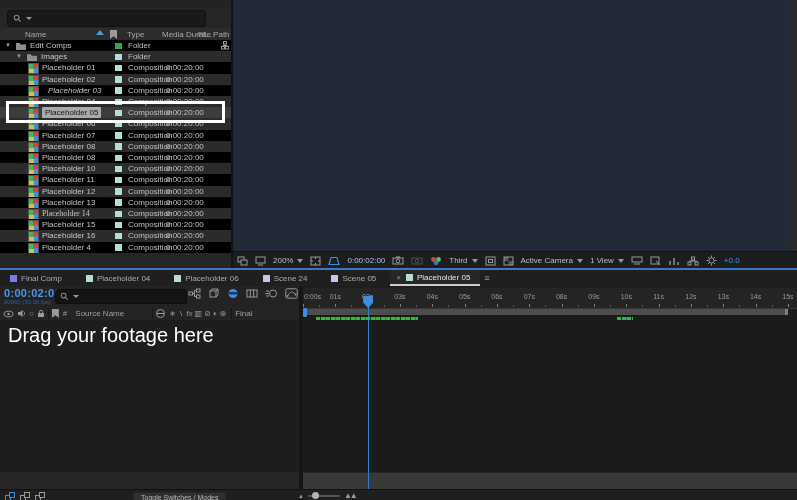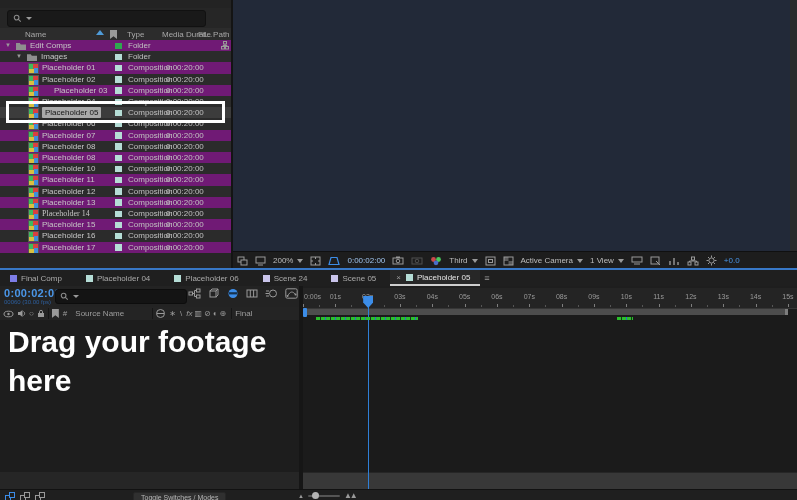--- a/index.html
+++ b/index.html
@@ -12,21 +12,21 @@
   #project-panel{position:absolute;left:0;top:0;width:231px;height:268px;background:#262626;border-right:2px solid #141414}
   #pp-top{position:absolute;left:0;top:0;width:231px;height:8px;background:#232323}
   #pp-search{position:absolute;left:7px;top:10px;width:192px;height:15px;background:#191919;border:1px solid #111;
              border-radius:3px;display:flex;align-items:center;padding-left:5px;gap:2px}
   #pp-header{position:absolute;left:0;top:28px;width:231px;height:12px;background:#2c2c2c;border-bottom:1px solid #1c1c1c;color:#a8a8a8}
   #pp-header span{position:absolute;top:2px}
   .sorttri{width:0;height:0;border-left:4px solid transparent;border-right:4px solid transparent;border-bottom:5px solid #4f9bd8;position:absolute;left:96px;top:4px}
   .tagico{width:7px;height:9px;background:#9a9a9a;clip-path:polygon(0 0,100% 0,100% 100%,50% 70%,0 100%);position:absolute;left:110px;top:1px}
   #project-rows{position:absolute;left:0;top:40px;width:231px;height:213px;overflow:hidden}
   .prow{position:absolute;left:0;width:231px;height:11.2px;line-height:11.2px}
-  .prow.even{background:#701a75}.prow.odd{background:#2b2b2b}
+  .prow.even{background:#000000}.prow.odd{background:#2b2b2b}
   .prow.sel{background:#3c3c3c}
   .prow span{position:absolute;top:0}
   .twirl{font-size:6px;color:#9a9a9a}
   .foldico{width:10px;height:8px;top:2px!important;background:#8f8f8f;clip-path:polygon(0 12%,38% 12%,48% 32%,100% 32%,100% 100%,0 100%)}
   .compico{width:9px;height:9px;top:1px!important;border:1px solid #555;
            background:conic-gradient(#d94040 0 90deg,#3f8fd9 90deg 180deg,#d9c040 180deg 270deg,#3fba5e 270deg 360deg)}
   .rname{color:#c6c6c6;white-space:nowrap}
   .selname{background:#a9a9a9;color:#141414;padding:0 3px;border-radius:1px}
   .rswatch{left:115px;top:2.5px!important;width:6.5px;height:6.5px}
   .rtype{left:128px;color:#c0c0c0}
@@ -90,21 +90,21 @@
   .bico::before{content:"";position:absolute;left:0;top:3px;width:4px;height:4px;border:1px solid currentColor}
   .bico::after{content:"";position:absolute;left:4px;top:0;width:4px;height:4px;border:1px solid currentColor;background:#1f1f1f}
   #toggle-pill{position:absolute;left:133px;top:2px;background:#303030;border:1px solid #262626;border-radius:2px;
                padding:0 7px;height:9px;line-height:9px;font-size:7px;color:#b5b5b5}
   #zoomslider{position:absolute;left:298px;top:1px;display:flex;align-items:center;gap:4px}
   .track{width:32px;height:2px;background:#555;border-radius:1px;position:relative}
   .knob{position:absolute;left:4px;top:-3px;width:7px;height:7px;border-radius:50%;background:#b5b5b5}
 
   
   #highlight-box{position:absolute;left:6px;top:101px;width:213px;height:16px;border:3px solid #ffffff;background:transparent;z-index:50}
-  #drag-text{position:absolute;left:8px;top:322px;width:300px;font-size:30px;line-height:1.3;font-weight:bold;color:#ffffff;z-index:50}
+  #drag-text{position:absolute;left:8px;top:322px;width:300px;font-size:20px;line-height:1.3;font-weight:normal;color:#ffffff;z-index:50}
 </style>
 </head>
 <body>
 
 <div id="app">
 
   <div id="project-panel">
     <div id="pp-top"></div>
 
     <div id="pp-search">
@@ -156,21 +156,21 @@
         </div>
         <div class="prow odd" style="top: 33.6px;">
           <span class="compico" style="left: 28px;"></span>
           <span class="rname" style="left: 42px;">Placeholder 02</span>
           <span class="rswatch" style="background: rgb(181, 221, 214);"></span>
           <span class="rtype">Composition</span>
           <span class="rdur">0:00:20:00</span>
         </div>
         <div class="prow even" style="top: 44.8px;">
           <span class="compico" style="left: 28px;"></span>
-          <span class="rname" style="left: 54px;">Placeholder 03</span>
+          <span class="rname" style="left: 48px; font-style: italic;">Placeholder 03</span>
           <span class="rswatch" style="background: rgb(181, 221, 214);"></span>
           <span class="rtype">Composition</span>
           <span class="rdur">0:00:20:00</span>
         </div>
         <div class="prow odd" style="top: 56px;">
           <span class="compico" style="left: 28px;"></span>
           <span class="rname" style="left: 42px;">Placeholder 04</span>
           <span class="rswatch" style="background: rgb(181, 221, 214);"></span>
           <span class="rtype">Composition</span>
           <span class="rdur">0:00:20:00</span>
@@ -254,21 +254,21 @@
         </div>
         <div class="prow odd" style="top: 190.4px;">
           <span class="compico" style="left: 28px;"></span>
           <span class="rname" style="left: 42px;">Placeholder 16</span>
           <span class="rswatch" style="background: rgb(181, 221, 214);"></span>
           <span class="rtype">Composition</span>
           <span class="rdur">0:00:20:00</span>
         </div>
         <div class="prow even" style="top: 201.6px;">
           <span class="compico" style="left: 28px;"></span>
-          <span class="rname" style="left: 42px;">Placeholder 17</span>
+          <span class="rname" style="left: 42px;">Placeholder 4</span>
           <span class="rswatch" style="background: rgb(181, 221, 214);"></span>
           <span class="rtype">Composition</span>
           <span class="rdur">0:00:20:00</span>
         </div>
         <div class="prow odd" style="top: 212.8px;">
           <span class="rname" style="left: 42px;">Placeholder 18</span>
           <span class="rtype">Composition</span>
           <span class="rdur">0:00:20:00</span>
         </div>
       </div>

